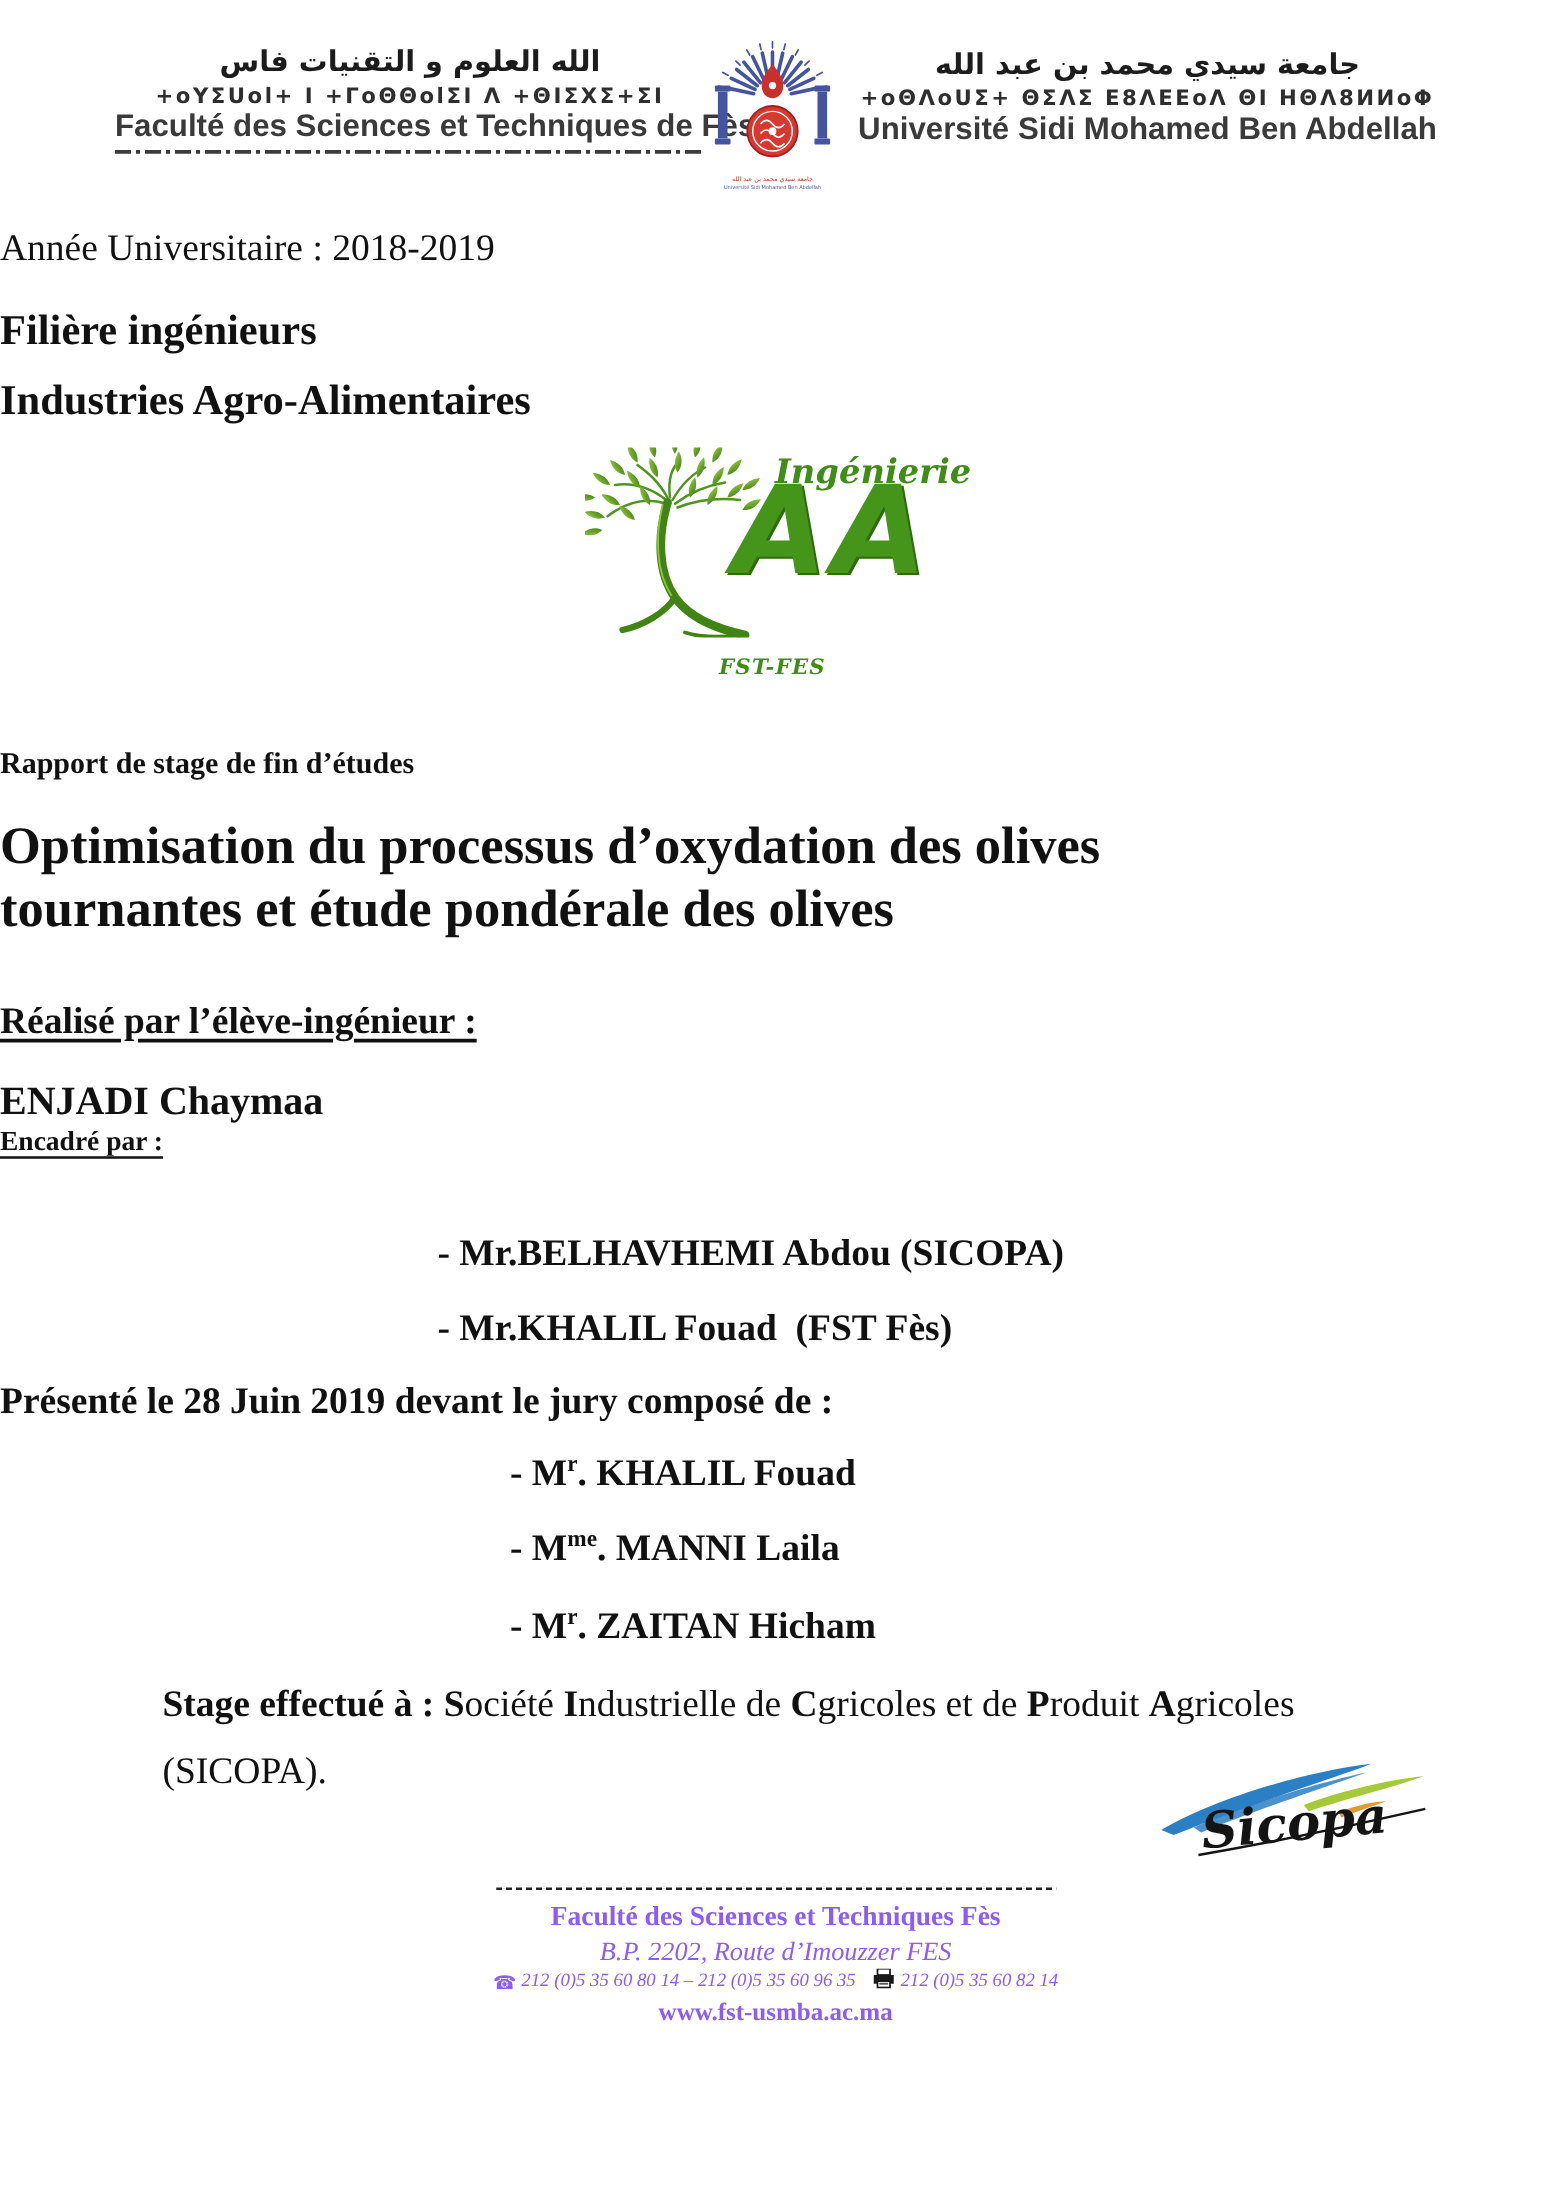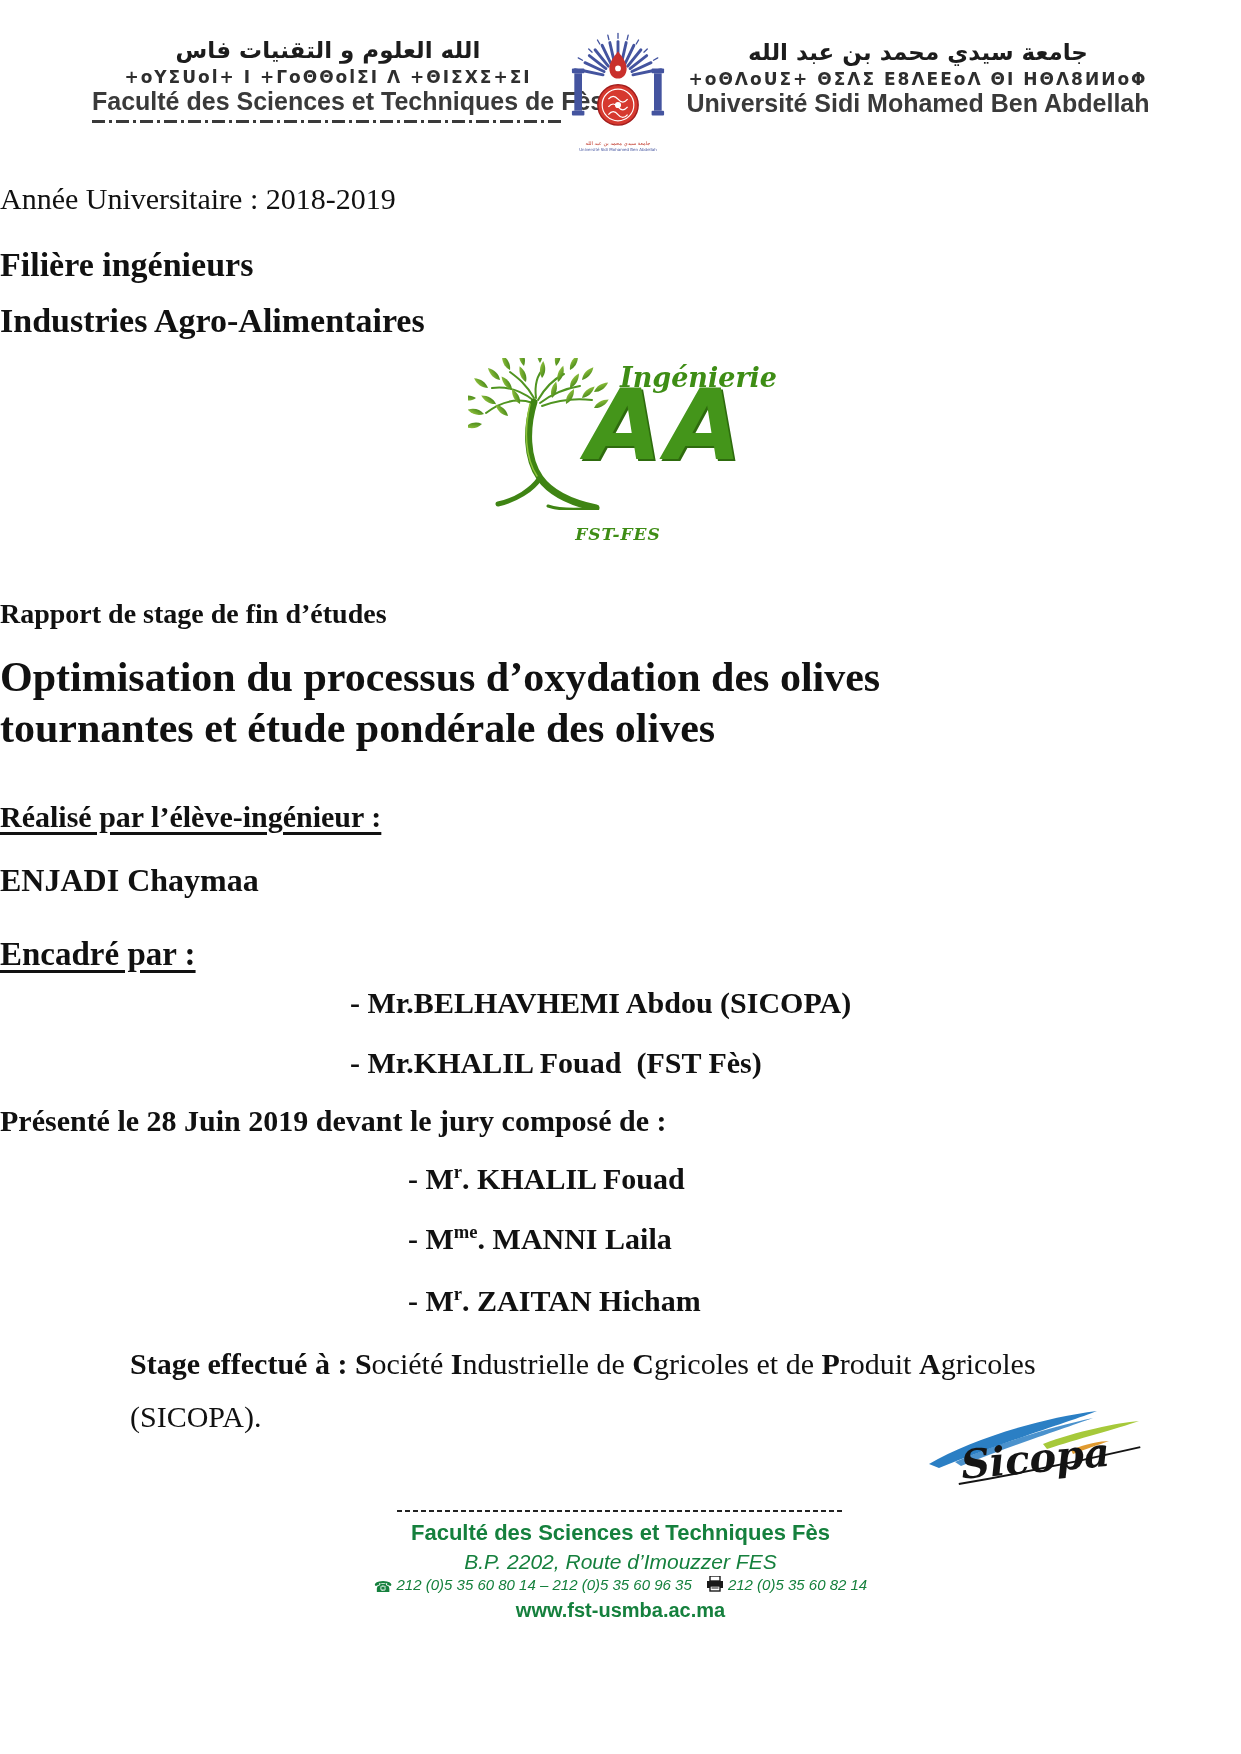--- a/index.html
+++ b/index.html
@@ -18,46 +18,46 @@
   .hdr-fr{font-family:"Liberation Sans", sans-serif;font-weight:bold;font-size:25px;color:#3a3a3a;line-height:1.1;margin-top:1px;white-space:nowrap;}
   .dashdot{height:3px;margin-top:4px;background:repeating-linear-gradient(90deg,#3a3a3a 0 13px,transparent 13px 17px,#3a3a3a 17px 20px,transparent 20px 24px);}
   .emblem-wrap{width:100px;text-align:center;}
   .emblem-cap1{font-size:6px;color:#c0392b;line-height:1.1;white-space:nowrap;transform:scale(.85);font-family:"DejaVu Sans",sans-serif;}
   .emblem-cap2{font-size:5px;color:#44549f;line-height:1.1;white-space:nowrap;transform:scale(.8);font-family:"DejaVu Sans",sans-serif;}
   
   .cline{position:absolute;left:0;width:100%;text-align:left;}
   .year{top:182px;font-size:30px;}
   .prog1{top:246px;font-size:34px;font-weight:bold;}
   .prog2{top:302px;font-size:34px;font-weight:bold;}
-  .report-type{top:598px;font-size:28px;font-weight:bold;}
+  .report-type{top:598px;font-size:24px;font-weight:bold;}
   .title{top:652px;font-size:42px;font-weight:bold;line-height:1.22;}
   .realise{top:800px;font-size:30px;font-weight:bold;text-decoration:underline;text-underline-offset:5px;}
   .student{top:862px;font-size:32px;font-weight:bold;}
-  .encadre{top:936px;font-size:33px;font-weight:bold;text-decoration:underline;text-underline-offset:5px;}
+  .encadre{top:900px;font-size:22px;font-weight:bold;text-decoration:underline;text-underline-offset:5px;}
   .presente{top:1104px;font-size:30px;font-weight:bold;}
   .lline{position:absolute;font-size:30px;font-weight:bold;white-space:pre-wrap;}
   .enc1{left:350px;top:986px;}
   .enc2{left:350px;top:1046px;}
   .jury1{left:408px;top:1162px;}
   .jury2{left:408px;top:1222px;}
   .jury3{left:408px;top:1284px;}
   .lline sup{font-size:0.62em;line-height:0;}
   .stage{position:absolute;left:130px;top:1338px;width:990px;font-size:30px;line-height:1.75;text-align:left;}
   .stage .b{font-weight:bold;}
   
   .iaa{position:absolute;left:468px;top:350px;width:300px;height:205px;}
   .iaa-tree{position:absolute;left:0;top:8px;}
   .iaa-script{position:absolute;left:152px;top:12px;font-family:"DejaVu Serif",serif;font-style:italic;font-weight:bold;font-size:27px;color:#3e8d15;}
   .iaa-aa{position:absolute;left:118px;top:18px;font-family:"DejaVu Sans",sans-serif;font-style:italic;font-weight:bold;font-size:98px;letter-spacing:4px;color:#44951a;text-shadow:2px 2px 0 #2e6b0e;}
   .iaa-l1{position:absolute;left:0;top:146px;width:100%;text-align:center;font-family:"DejaVu Serif",serif;font-style:italic;font-weight:bold;font-size:20px;color:#3e8d15;}
   .iaa-l2{position:absolute;left:0;top:174px;width:100%;text-align:center;font-family:"DejaVu Serif",serif;font-style:italic;font-weight:bold;font-size:17px;letter-spacing:1px;color:#3e8d15;}
   
   .sicopa{position:absolute;left:925px;top:1398px;width:228px;height:88px;}
   
-  .footer{position:absolute;left:0;top:1510px;width:100%;text-align:center;font-family:Liberation Sans, sans-serif;color:#15803d;}
+  .footer{position:absolute;left:0;top:1510px;width:100%;text-align:center;font-family:Liberation Serif, serif;color:#8b5cf6;}
   .f-divider{width:448px;height:2px;margin:0 auto 7px auto;background:repeating-linear-gradient(90deg,#222 0 5px,transparent 5px 8px);}
   .f-name{font-weight:bold;font-size:22px;line-height:1.3;}
   .f-addr{font-style:italic;font-size:21px;line-height:1.3;}
   .f-tel{font-style:italic;font-size:15px;line-height:1.35;}
   .f-web{font-weight:bold;font-size:20px;line-height:1.35;}
   .f-icon{display:inline-block;vertical-align:-2px;margin:0 4px 0 0;font-style:normal;}
 </style>
 </head>
 <body>
 

